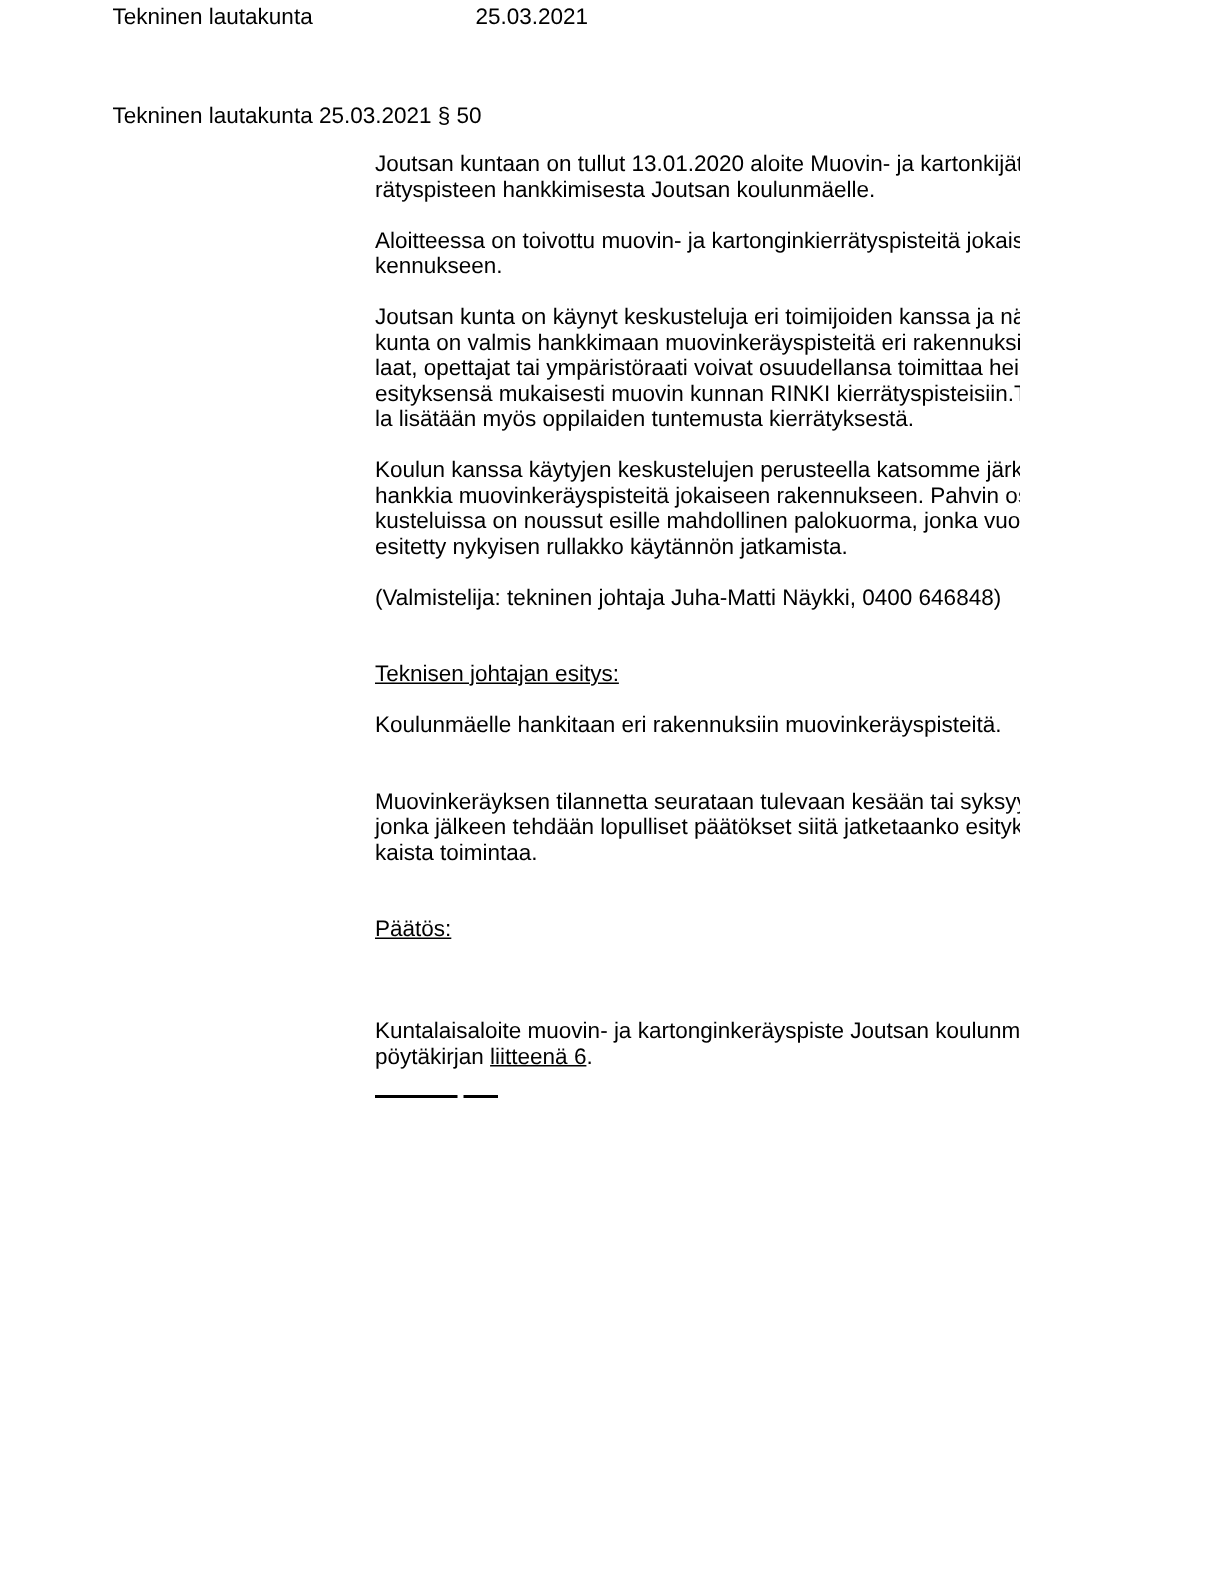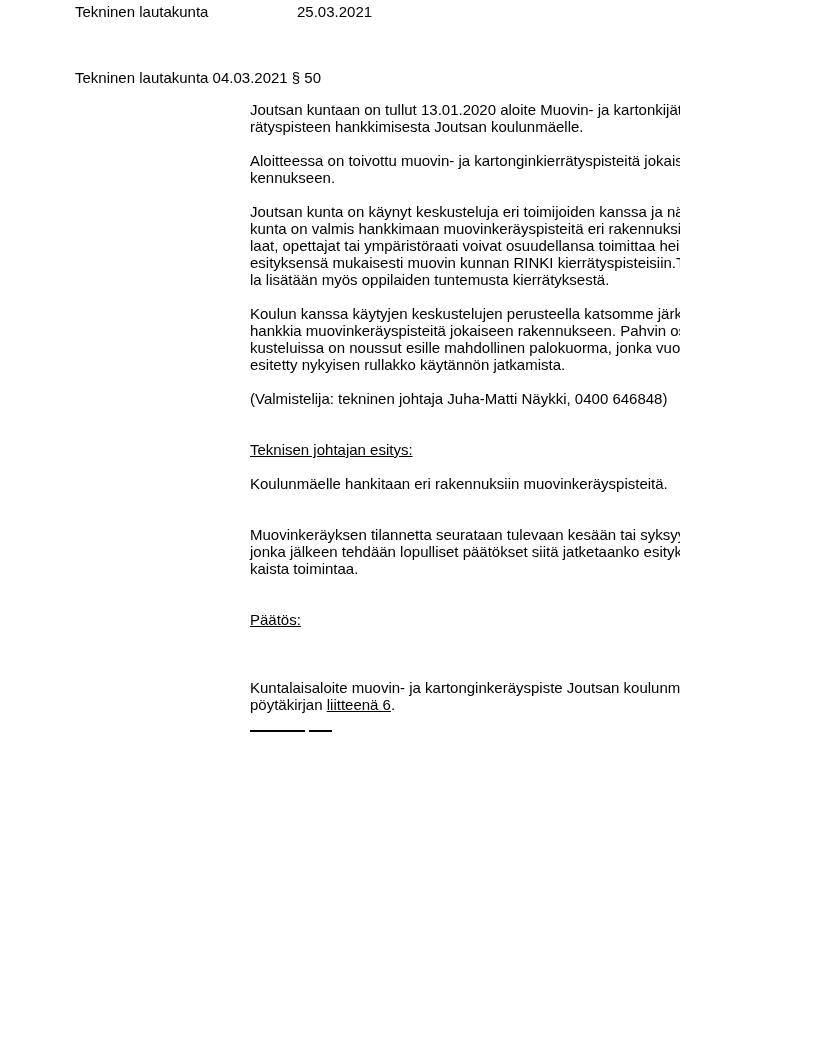--- a/index.html
+++ b/index.html
@@ -21,21 +21,21 @@
   .header-row {
     position: absolute;
     top: 3px;
     left: 75px;
     right: 20px;
     display: flex;
     white-space: nowrap;
   }
   .col-committee { width: 222px; }
   .col-section   { width: 223px; }
-  .col-date      { flex: 1; }
+  .col-date      { flex: 1; margin-left: 20px; }
 
   .doc-title {
     position: absolute;
     top: 36px;
     left: 75px;
     margin: 0;
     font-size: 15px;
     font-weight: normal;
     line-height: 17px;
     white-space: nowrap;
@@ -79,21 +79,21 @@
 <body>
 
 <div class="page">
 
   <div class="header-row">
     <span class="col-committee">Tekninen lautakunta</span>
     <span class="col-date">25.03.2021</span>
   </div>
 
 
-  <div class="subheader">Tekninen lautakunta 04.03.2021 § 50</div>
+  <div class="subheader">Tekninen lautakunta 25.03.2021 § 50</div>
 
   <div class="body-col">
 
     <p>Joutsan kuntaan on tullut 13.01.2020 aloite Muovin- ja kartonkijätteen kier-
 rätyspisteen hankkimisesta Joutsan koulunmäelle.</p>
 
     <p>Aloitteessa on toivottu muovin- ja kartonginkierrätyspisteitä jokaiseen ra-
 kennukseen.</p>
 
     <p>Joutsan kunta on käynyt keskusteluja eri toimijoiden kanssa ja näin ollen

